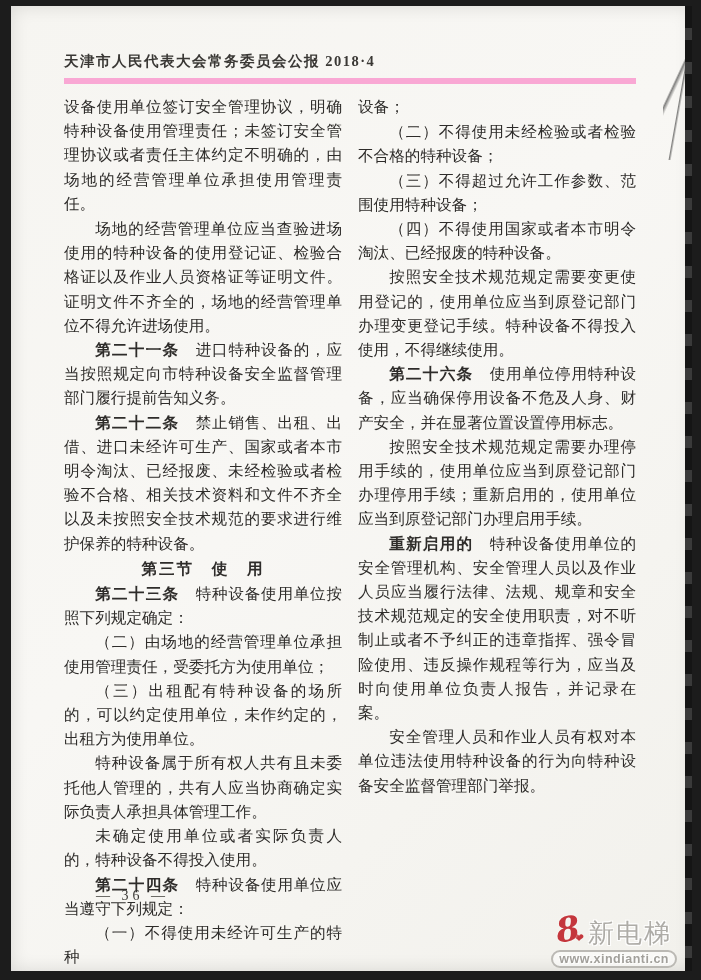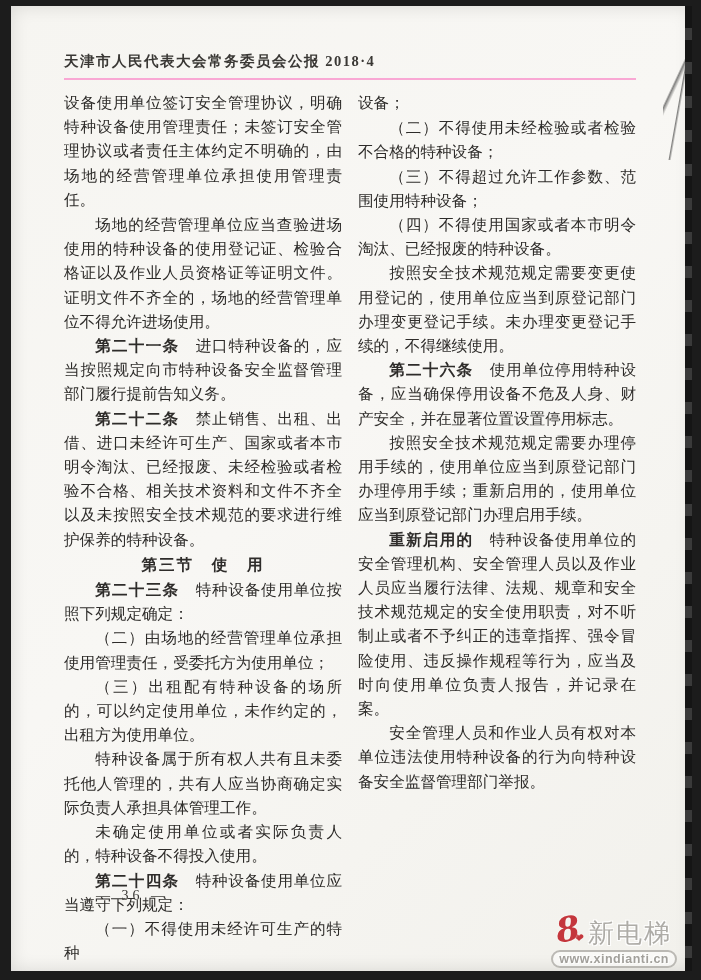--- a/index.html
+++ b/index.html
@@ -23,21 +23,21 @@
     background:
       linear-gradient(115deg,transparent 46%,#222 48%,transparent 52%),
       linear-gradient(100deg,transparent 60%,#222 62%,transparent 66%);
     opacity:.55;
   }
   .content{
     position:absolute;left:64px;top:52px;width:572px;color:#2e2c2a;
   }
   .header-line{
     font-size:14.5px;font-weight:bold;letter-spacing:1.5px;color:#3a3835;
-    padding-bottom:7px;border-bottom:2px solid #f9a8d4;margin-bottom:12px;
+    padding-bottom:7px;border-bottom:6px solid #f9a8d4;margin-bottom:12px;
   }
   .columns{display:flex;gap:16px;}
   .col{width:278px;font-size:15.6px;line-height:24.2px;text-align:justify;}
   .para{margin:0;text-indent:2em;}
   .para.continuation{text-indent:0;font-family:Liberation Mono, monospace;}
   .para.section{
     text-indent:0;text-align:center;font-weight:bold;letter-spacing:2px;
     margin:1px 0;
   }
   .para b{font-weight:bold;letter-spacing:.5px;}
@@ -94,21 +94,21 @@
         <p class="para body">特种设备属于所有权人共有且未委托他人管理的，共有人应当协商确定实际负责人承担具体管理工作。</p>
         <p class="para body">未确定使用单位或者实际负责人的，特种设备不得投入使用。</p>
         <p class="para article"><b>第二十四条</b>　特种设备使用单位应当遵守下列规定：</p>
         <p class="para body">（一）不得使用未经许可生产的特种</p>
       </div>
     <div class="col" id="col-right">
         <p class="para continuation">设备；</p>
         <p class="para body">（二）不得使用未经检验或者检验不合格的特种设备；</p>
         <p class="para body">（三）不得超过允许工作参数、范围使用特种设备；</p>
         <p class="para body">（四）不得使用国家或者本市明令淘汰、已经报废的特种设备。</p>
-        <p class="para body">按照安全技术规范规定需要变更使用登记的，使用单位应当到原登记部门办理变更登记手续。未办理变更登记手续的，不得继续使用。</p>
+        <p class="para body">按照安全技术规范规定需要变更使用登记的，使用单位应当到原登记部门办理变更登记手续。特种设备不得投入使用，不得继续使用。</p>
         <p class="para article"><b>第二十六条</b>　使用单位停用特种设备，应当确保停用设备不危及人身、财产安全，并在显著位置设置停用标志。</p>
         <p class="para body">按照安全技术规范规定需要办理停用手续的，使用单位应当到原登记部门办理停用手续；重新启用的，使用单位应当到原登记部门办理启用手续。</p>
         <p class="para article"><b>重新启用的</b>　特种设备使用单位的安全管理机构、安全管理人员以及作业人员应当履行法律、法规、规章和安全技术规范规定的安全使用职责，对不听制止或者不予纠正的违章指挥、强令冒险使用、违反操作规程等行为，应当及时向使用单位负责人报告，并记录在案。</p>
         <p class="para body">安全管理人员和作业人员有权对本单位违法使用特种设备的行为向特种设备安全监督管理部门举报。</p>
       </div>
   </div>
 </div>
 
 <div class="footer-page">— 36 —</div>
 

